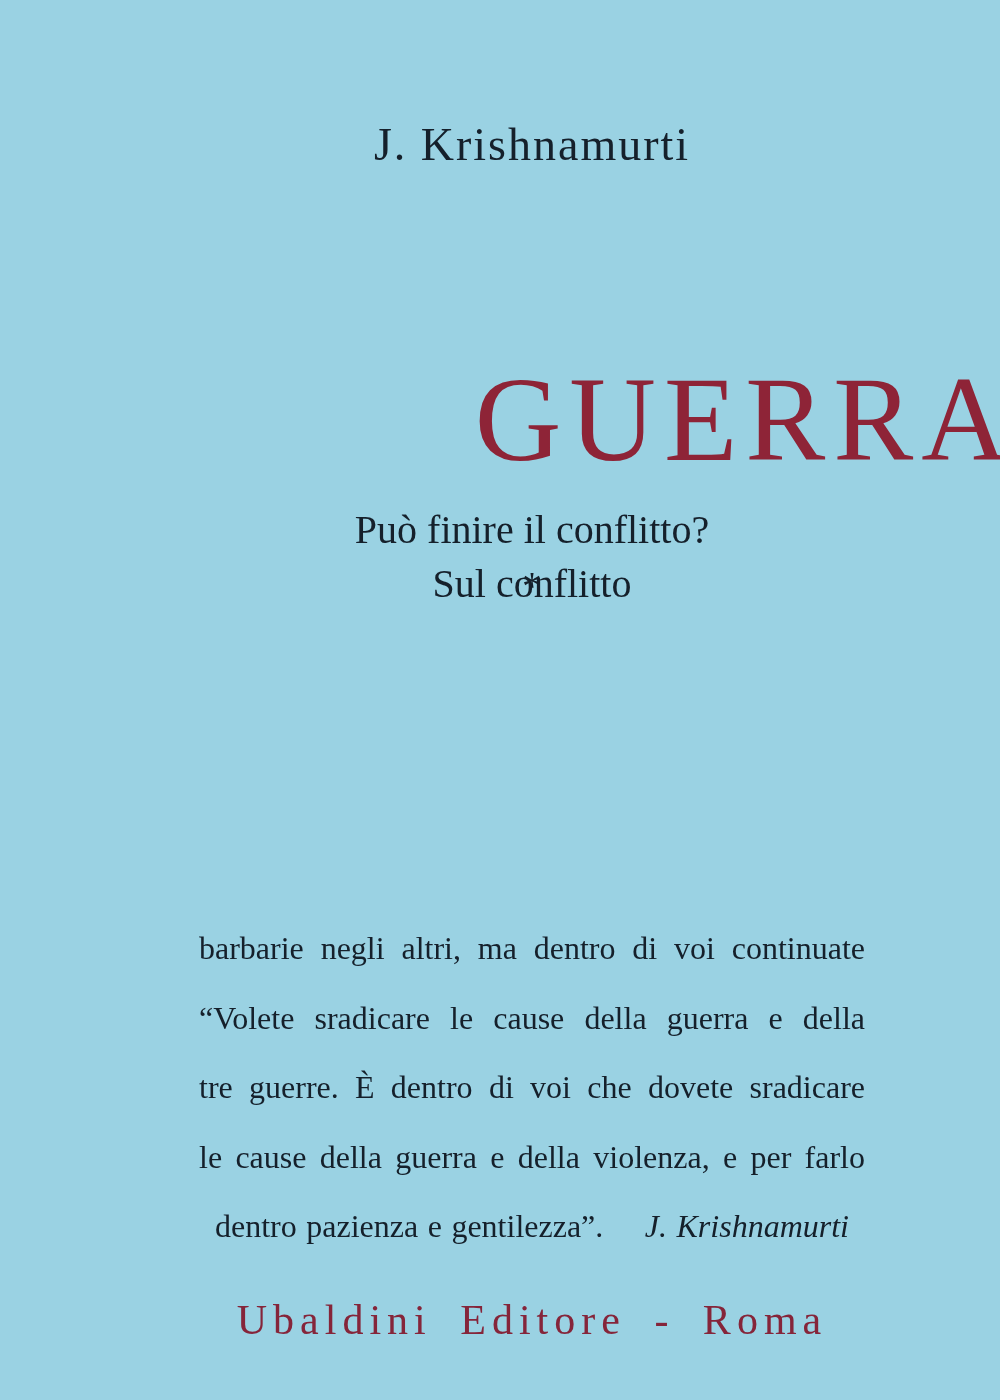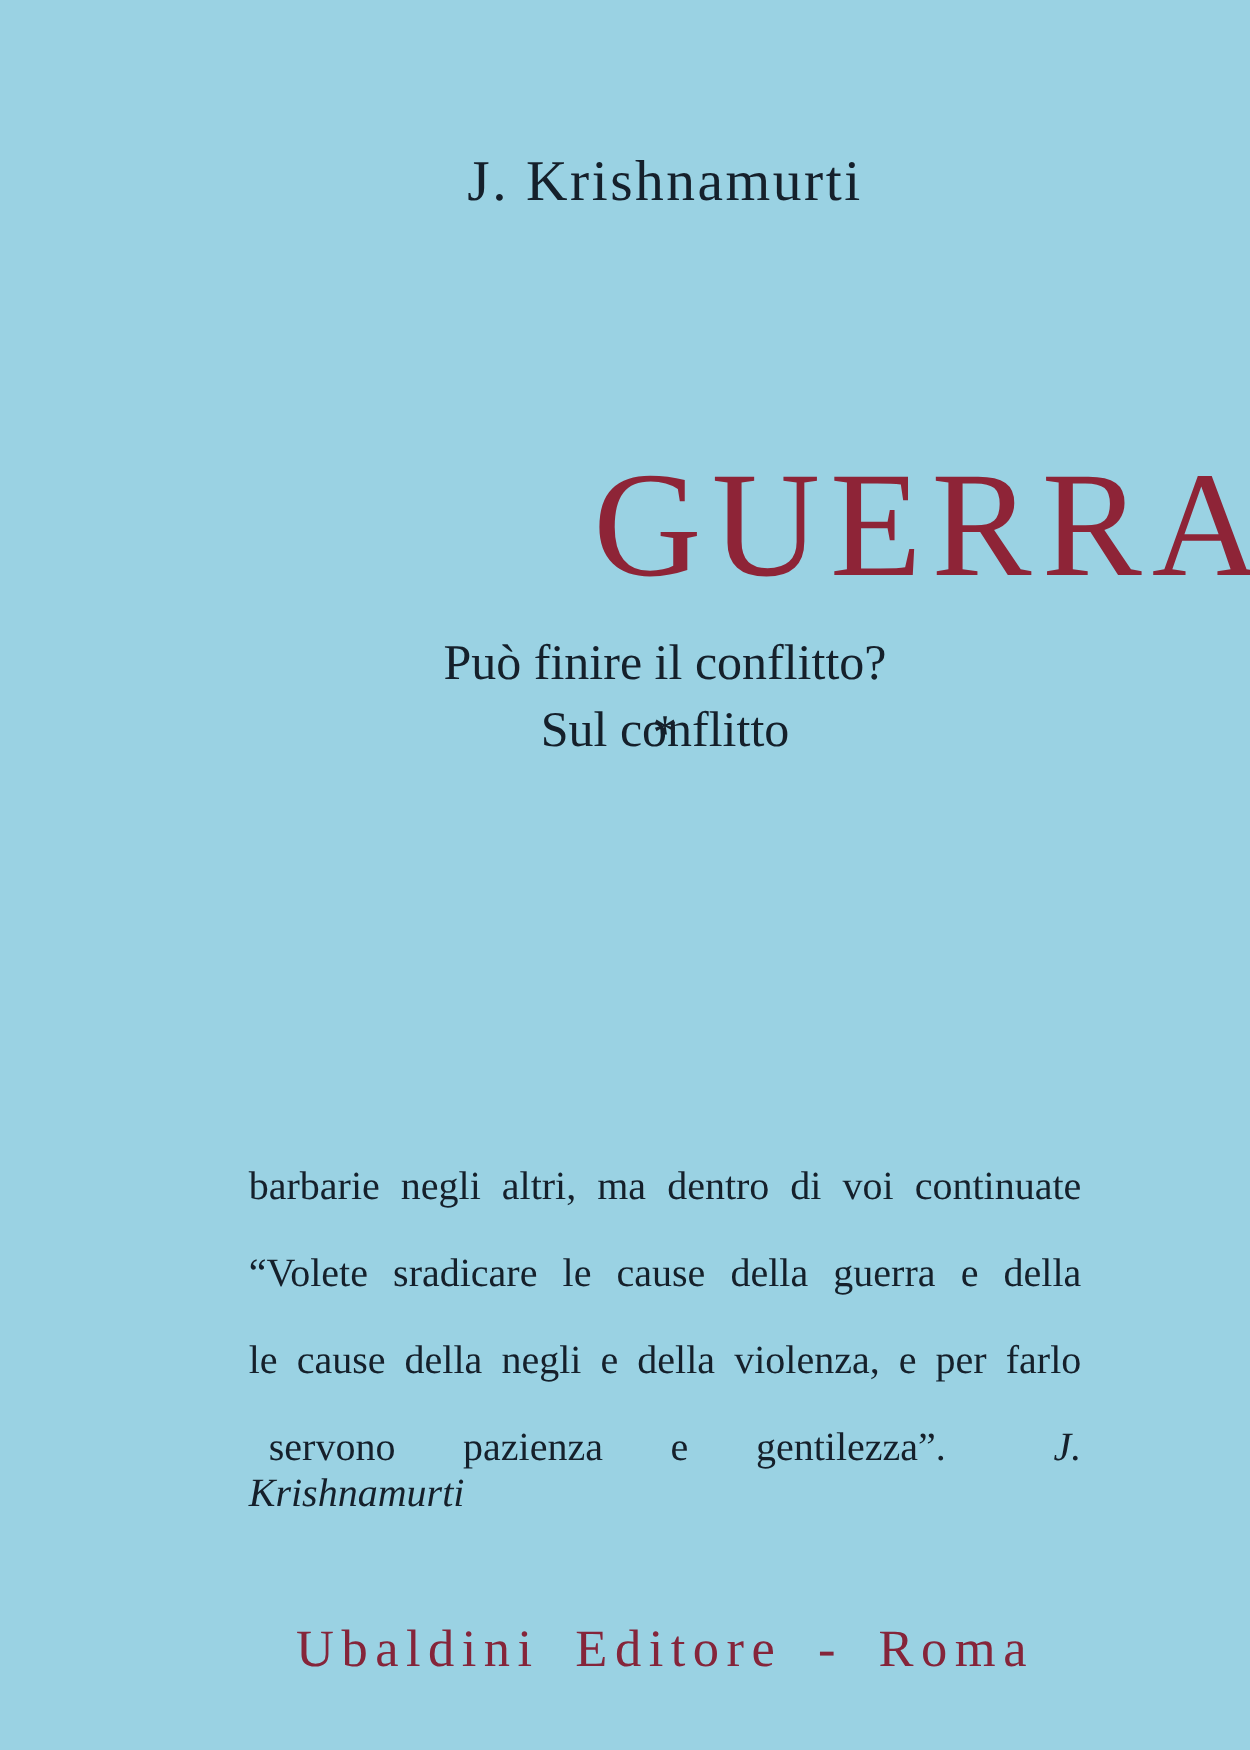--- a/index.html
+++ b/index.html
@@ -88,19 +88,20 @@
 
   <div class="subtitle subtitle-1">Può finire il conflitto?</div>
 
   <div class="star">*</div>
 
   <div class="subtitle subtitle-2">Sul conflitto</div>
 
   <div class="quote">
     <div class="qline">barbarie negli altri, ma dentro di voi continuate</div>
     <div class="qline">“Volete sradicare le cause della guerra e della</div>
-    <div class="qline">le cause della negli e della violenza, e per farlo</div>
-    <div class="qline"><span>servono pazienza e gentilezza”.</span> <span class="attribution">J. Krishnamurti</span></div>
+    <div class="qline">tre guerre. È dentro di voi che dovete sradicare</div>
+    <div class="qline">le cause della guerra e della violenza, e per farlo</div>
+    <div class="qline"><span>dentro pazienza e gentilezza”.</span> <span class="attribution">J. Krishnamurti</span></div>
   </div>
 
   <div class="publisher">Ubaldini Editore - Roma</div>
 
 </div>
 
 </body></html>

